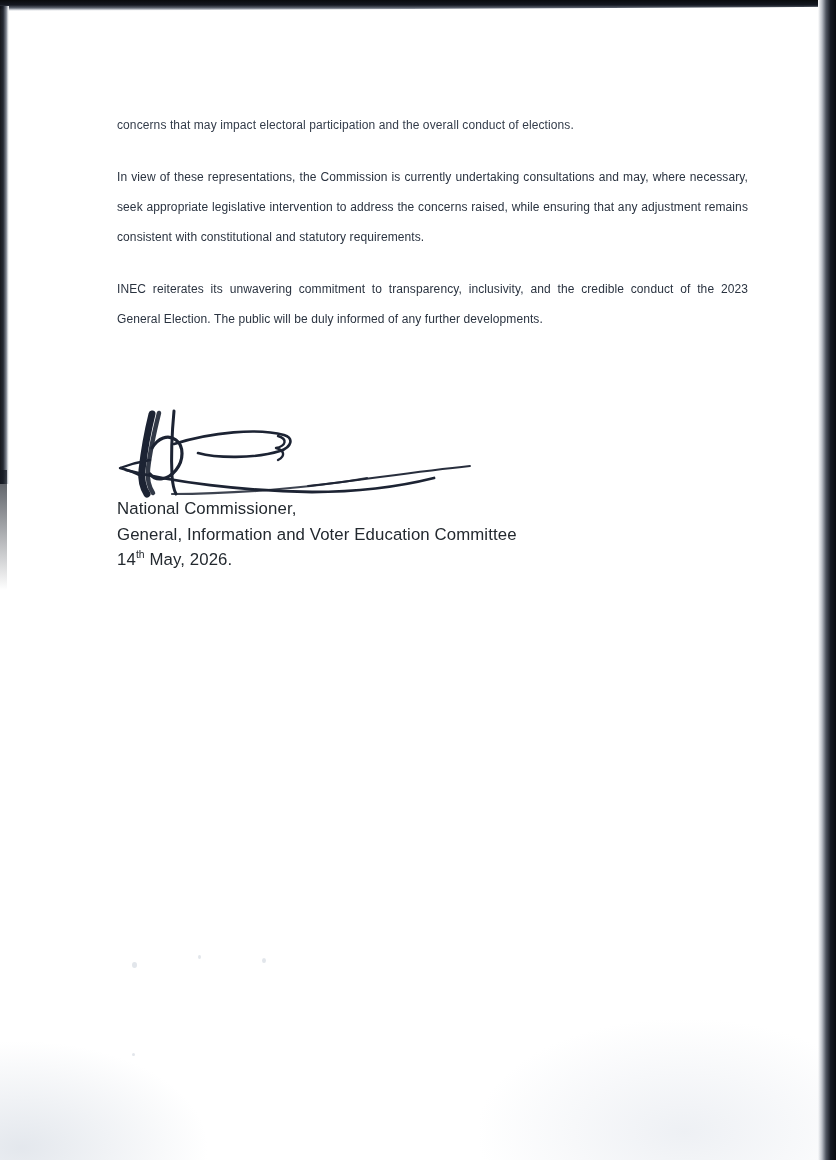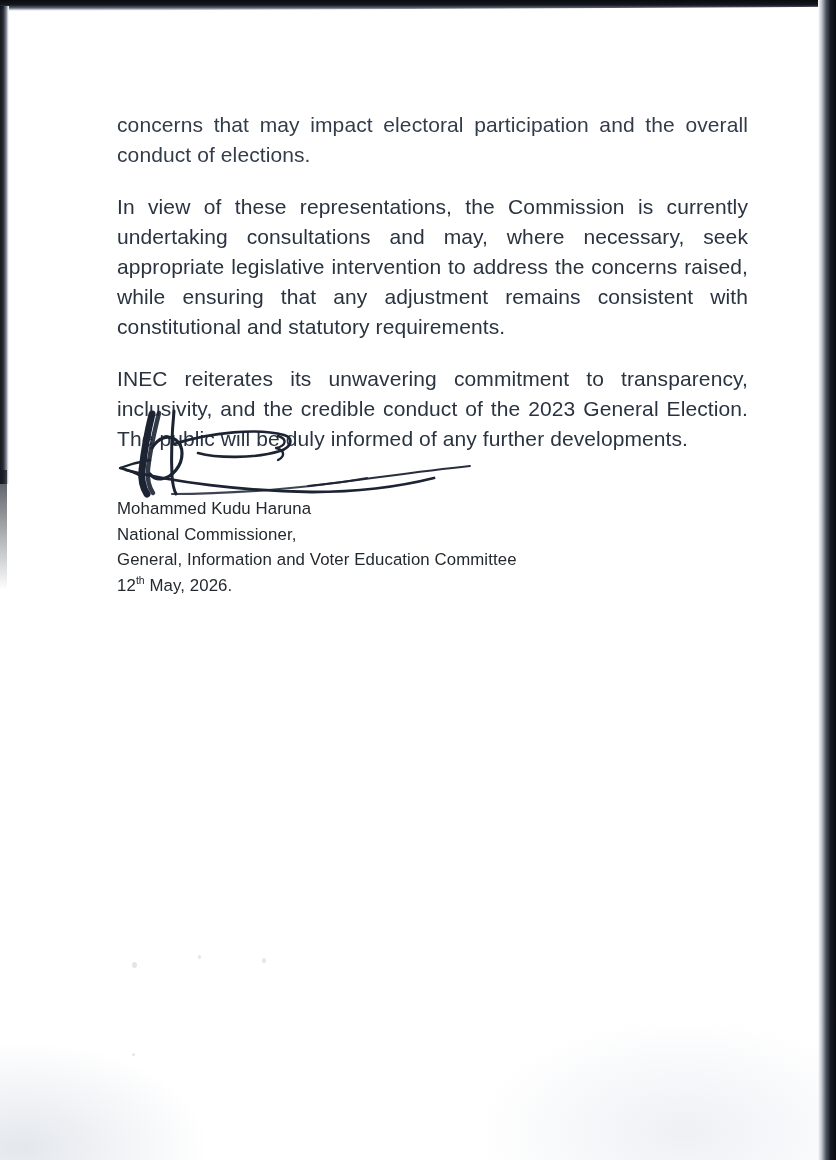--- a/index.html
+++ b/index.html
@@ -76,21 +76,21 @@
 
   
   .content {
     position: absolute;
     left: 117px;
     top: 110px;
     width: 631px;
   }
   p.para {
     margin: 0 0 22px 0;
-    font-size: 21px;
+    font-size: 12px;
     line-height: 30px;
     color: #2a3340;
     text-align: justify;
     text-justify: inter-word;
     letter-spacing: 0.1px;
   }
   p.para:last-of-type { margin-bottom: 0; }
 
   
   p.para.faded { color: #333c4a; }
@@ -167,19 +167,18 @@
 
         <path d="M14 62 C 60 74, 130 83, 200 84 C 250 84, 290 78, 322 70" stroke-width="2.8"></path>
         <path d="M60 86 C 120 86, 200 80, 255 70" stroke-width="2.2" opacity="0.85"></path>
 
         <path d="M196 78 C 250 72, 300 64, 358 58" stroke-width="1.8" opacity="0.95"></path>
       </g>
     </svg>
   </div>
 
   <div class="sig-block">
-    <div class="sig-line name">Mohammed Kudu Haruna</div>
     <div class="sig-line">National Commissioner,</div>
     <div class="sig-line">General, Information and Voter Education Committee</div>
-    <div class="sig-line"><span>12</span><sup>th</sup><span> May, 2026.</span></div>
+    <div class="sig-line"><span>14</span><sup>th</sup><span> May, 2026.</span></div>
   </div>
 
 </div>
 
 </body></html>

